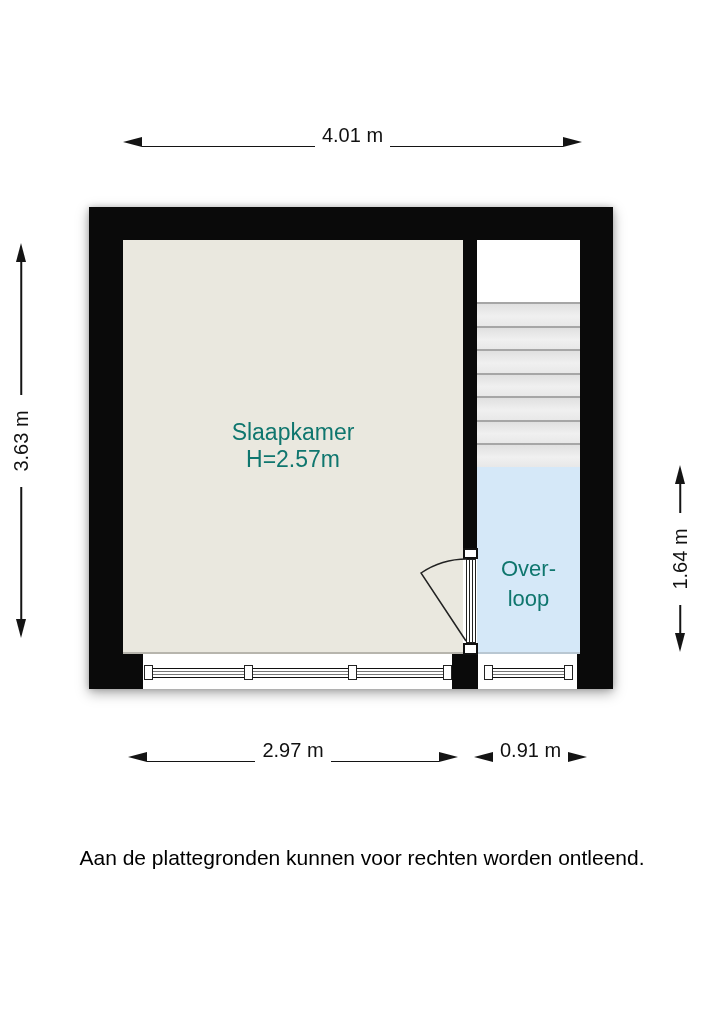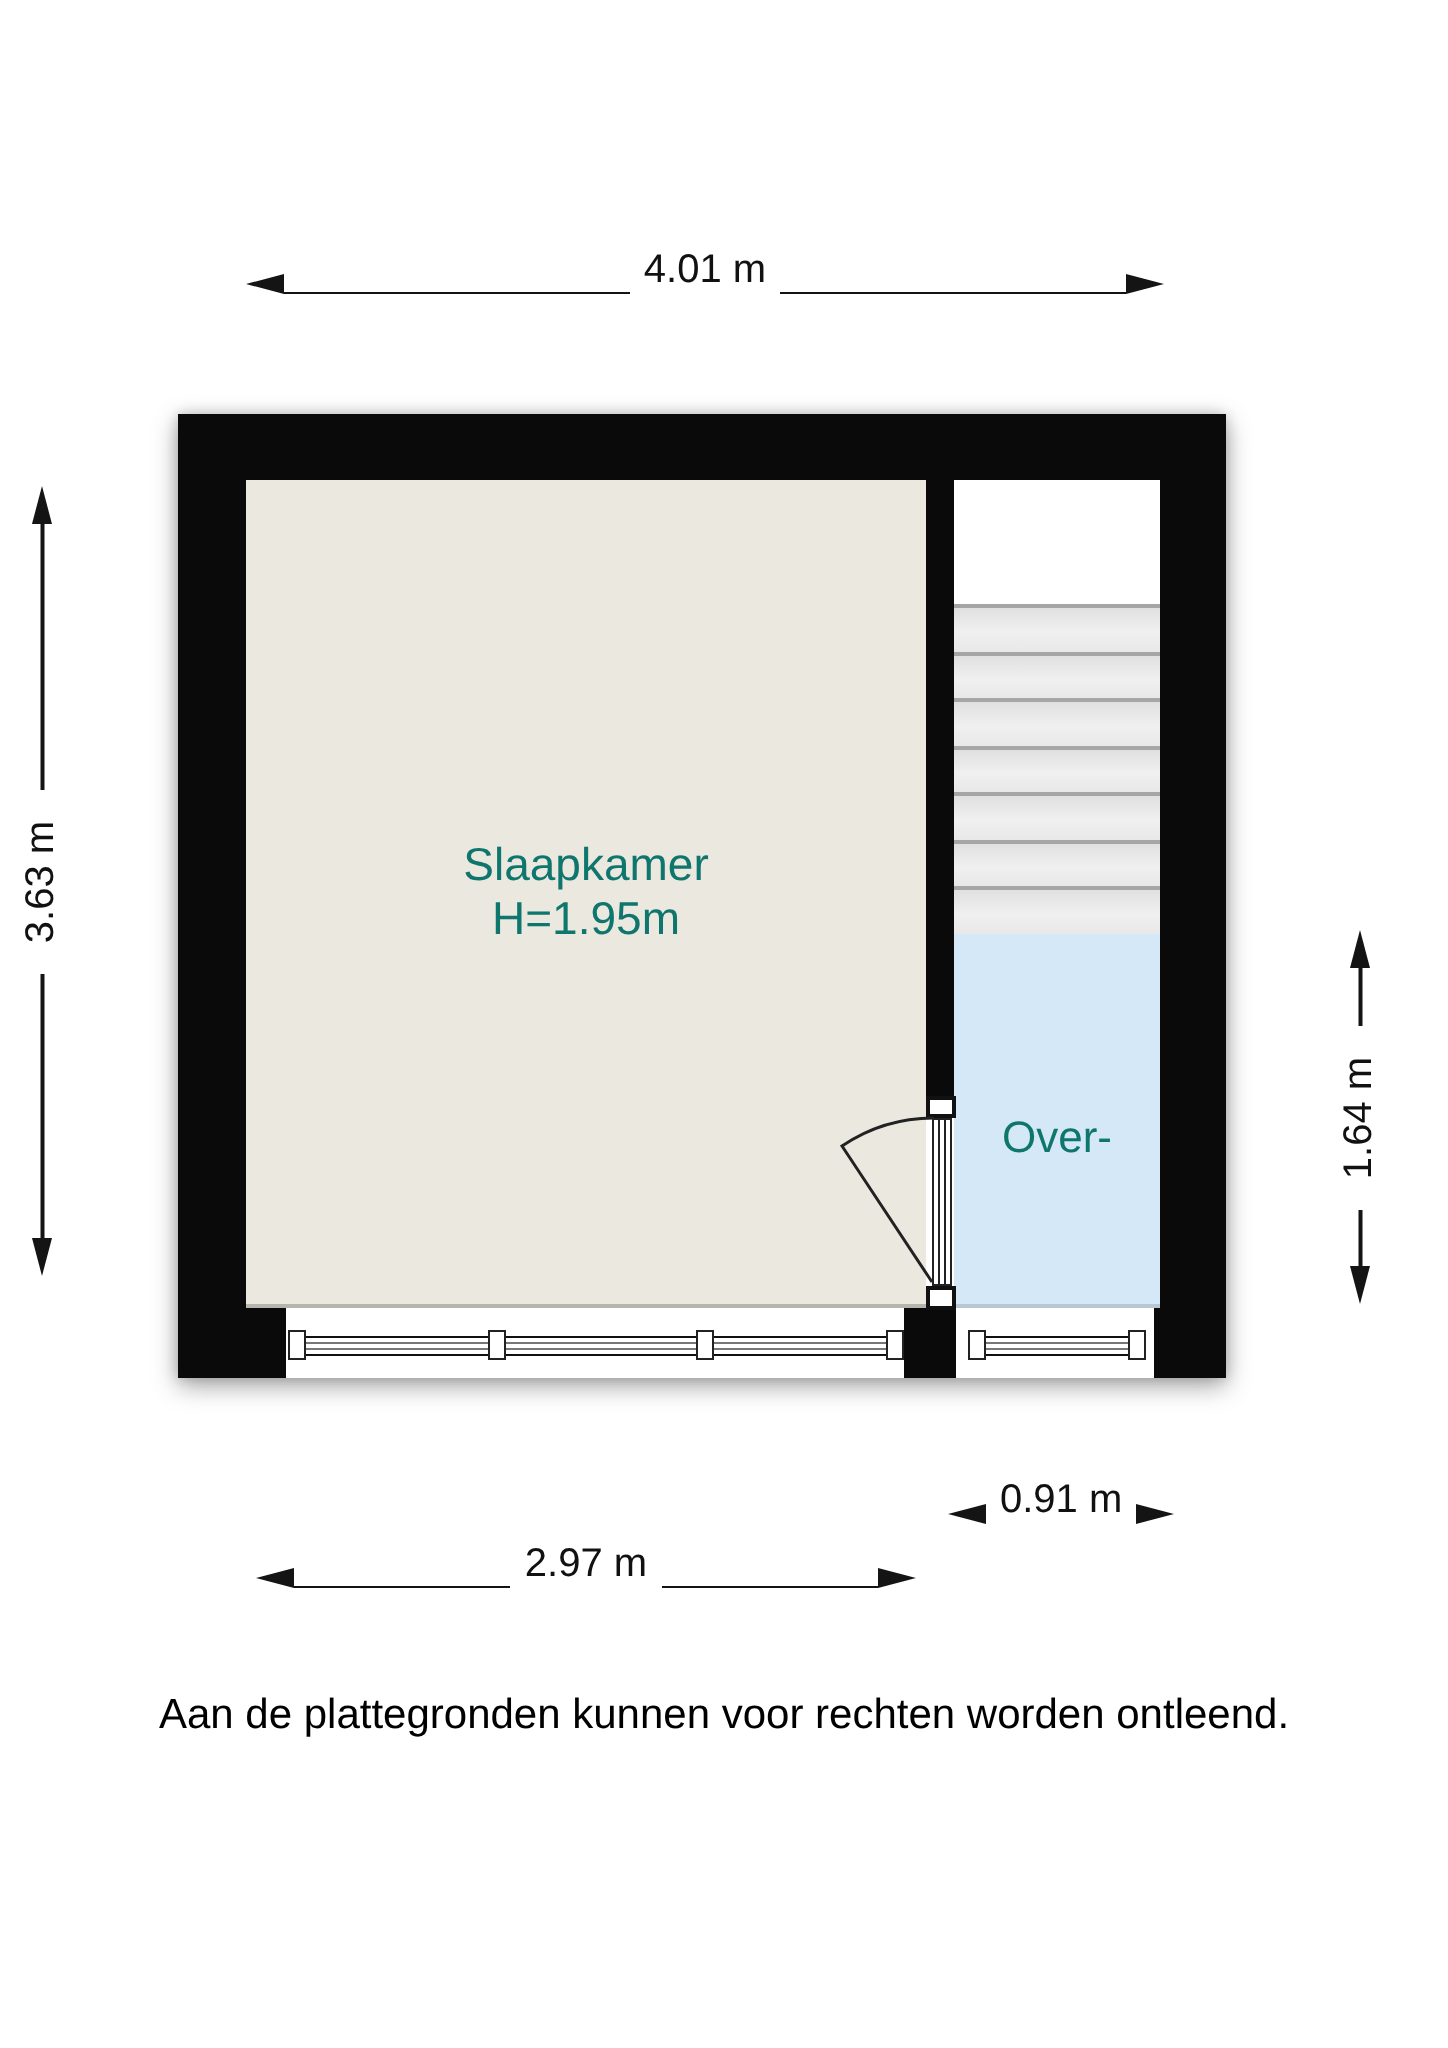--- a/index.html
+++ b/index.html
@@ -96,37 +96,38 @@
   <div class="wall" style="left:0; top:33px; width:34px; height:449px;"></div>
   <div class="wall" style="left:491px; top:33px; width:33px; height:449px;"></div>
   <div class="wall" style="left:0; top:446px; width:54px; height:36px;"></div>
   <div class="wall" style="left:488px; top:446px; width:36px; height:36px;"></div>
   <div class="wall" style="left:363px; top:441px; width:26px; height:41px;"></div>
   <div class="wall" style="left:374px; top:33px; width:14px; height:308px;"></div>
 
   <div class="room-floor" style="left:34px; top:33px; width:340px; height:412px; background:#eae8df; border-bottom:2px solid #b7b5ad;"></div>
   <div class="floor-label slaapkamer">
     <div>Slaapkamer</div>
-    <div>H=1.95m</div>
+    <div>H=2.57m</div>
   </div>
 
   <div class="room-floor" style="left:388px; top:33px; width:103px; height:62px; background:#ffffff;"></div>
   <div class="stairs">
       <div class="step" style="height: 23.5714px;"></div>
       <div class="step" style="height: 23.5714px;"></div>
       <div class="step" style="height: 23.5714px;"></div>
       <div class="step" style="height: 23.5714px;"></div>
       <div class="step" style="height: 23.5714px;"></div>
       <div class="step" style="height: 23.5714px;"></div>
       <div class="step" style="height: 23.5714px;"></div>
     </div>
 
   <div class="room-floor" style="left:388px; top:260px; width:103px; height:185px; background:#d5e8f8; border-bottom:2px solid #b9c7d2;"></div>
   <div class="floor-label overloop">
     <div>Over-</div>
+    <div>loop</div>
   </div>
 
   <div class="jamb" style="left:374px; top:341px; width:15px; height:11px;"></div>
   <div class="jamb" style="left:374px; top:436px; width:15px; height:12px;"></div>
   <div class="door-leaf"></div>
   <svg class="swing" width="524" height="482" viewBox="0 0 524 482">
     <path d="M 378 352 A 82 82 0 0 0 332 366 L 377 434" fill="none" stroke="#222" stroke-width="1.5"></path>
   </svg>
 
   <div class="glazing" style="left:64px;  width:91px;"></div>
@@ -134,21 +135,21 @@
   <div class="glazing" style="left:268px; width:86px;"></div>
   <div class="glazing" style="left:404px; width:71px;"></div>
   <div class="post" style="left:55px;"></div>
   <div class="post" style="left:155px;"></div>
   <div class="post" style="left:259px;"></div>
   <div class="post" style="left:354px;"></div>
   <div class="post" style="left:395px;"></div>
   <div class="post" style="left:475px;"></div>
 </div>
 
-<div class="hdim" style="left:128px; top:742px; width:330px;margin-top:32px;">
+<div class="hdim" style="left:128px; top:742px; width:330px;">
   <div class="arr-l"></div>
   <div class="line"></div>
   <div class="dim-label">2.97 m</div>
   <div class="line"></div>
   <div class="arr-r"></div>
 </div>
 
 <div class="hdim" style="left:474px; top:742px; width:110px;">
   <div class="arr-l"></div>
   <div class="line"></div>

